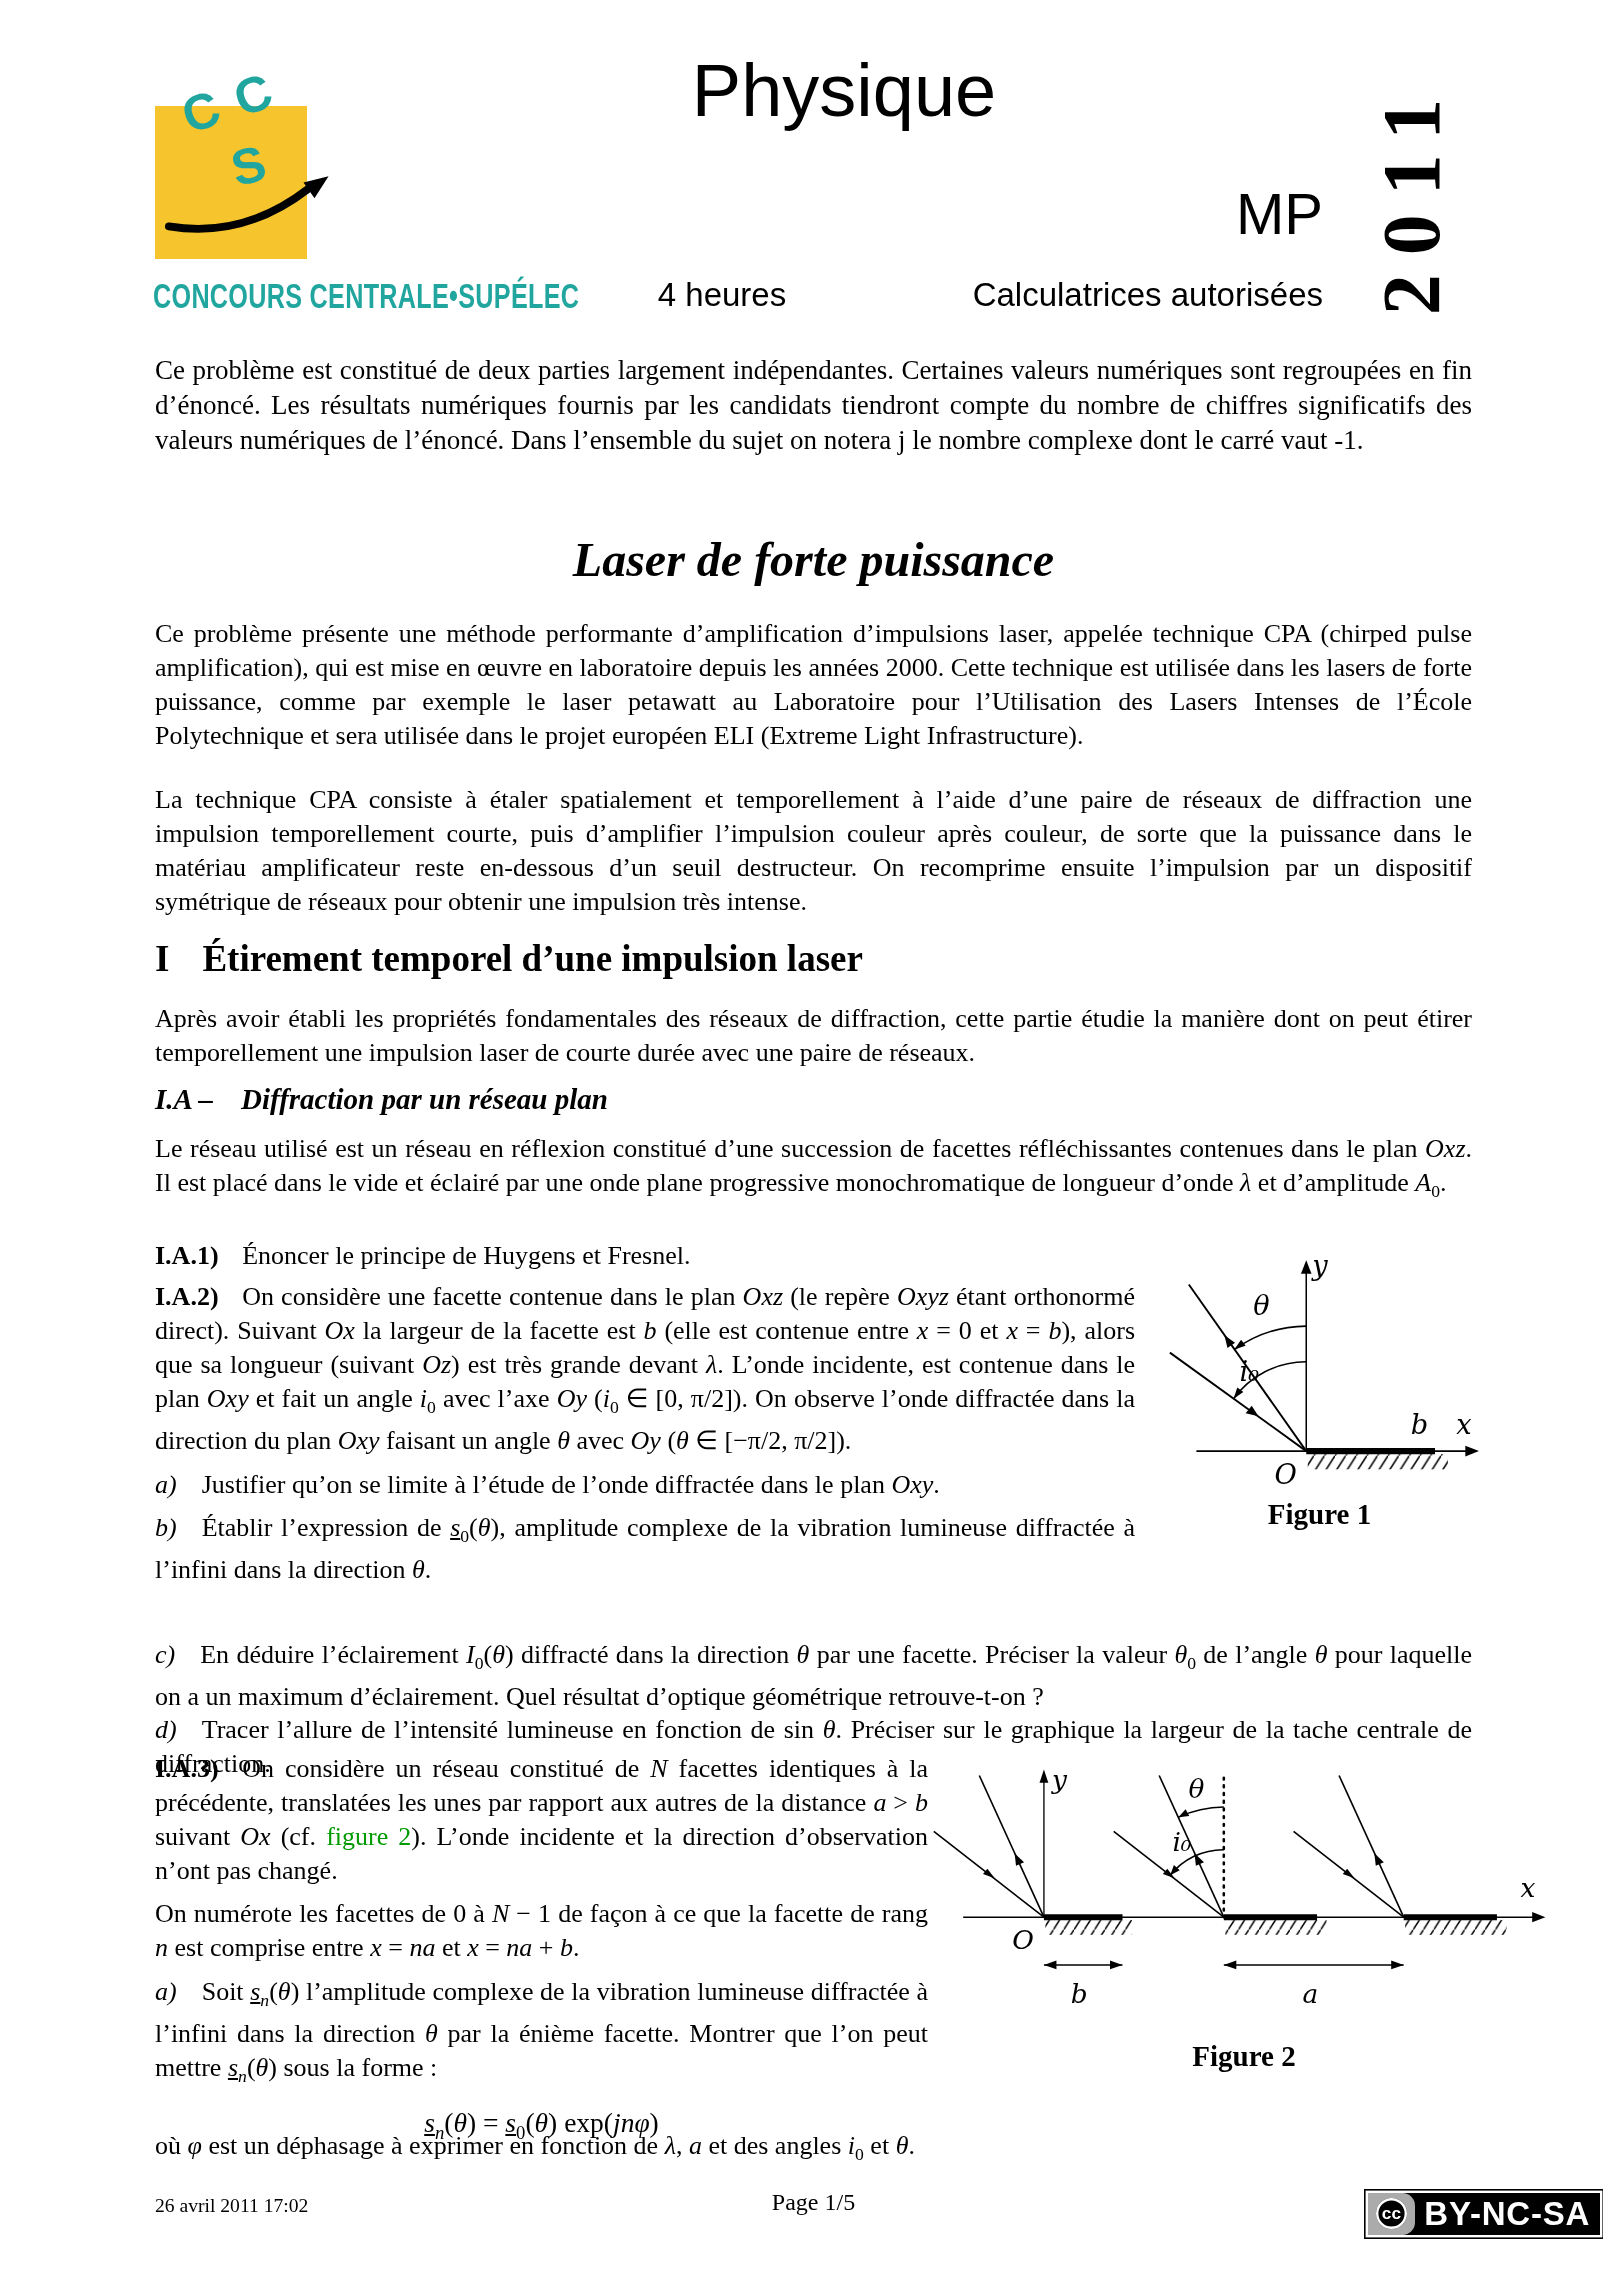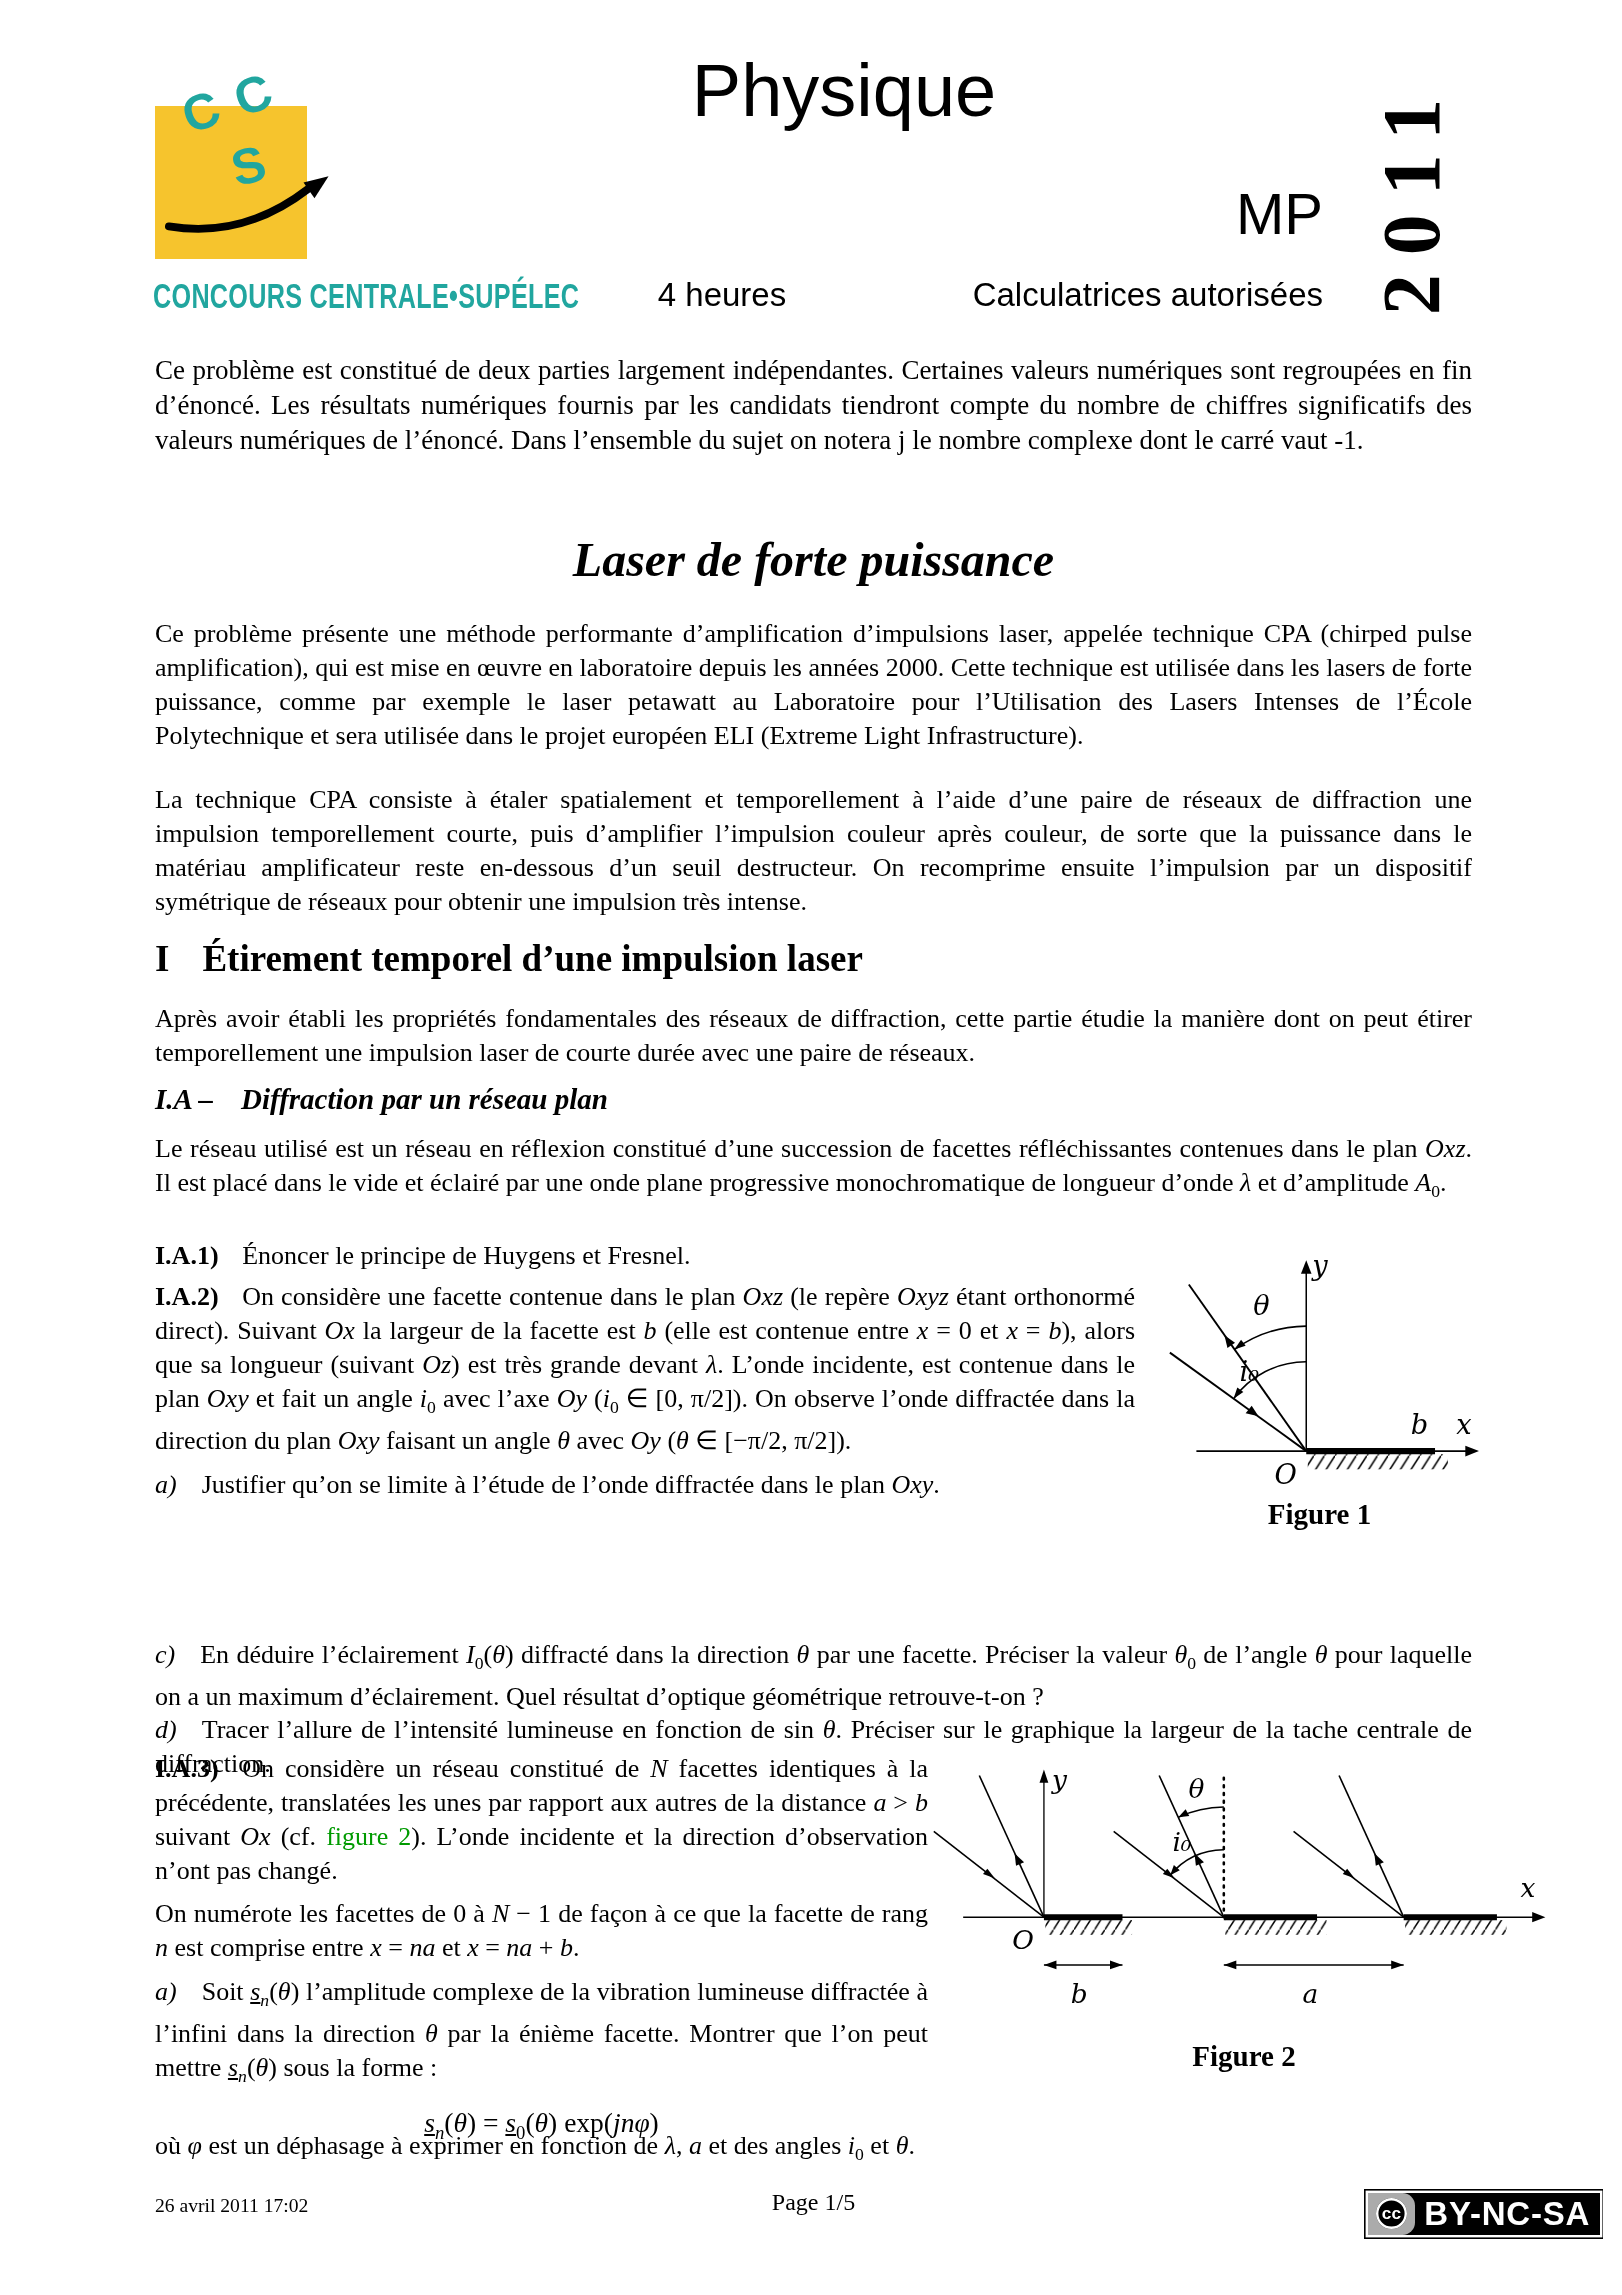--- a/index.html
+++ b/index.html
@@ -110,20 +110,21 @@
 
   <h3 class="secIA abs"><span class="ialabel">I.A –</span><span>Diffraction par un réseau plan</span></h3>
   <p class="body abs iaintro">Le réseau utilisé est un réseau en réflexion constitué d’une succession de facettes réfléchissantes contenues dans le plan <i>Oxz</i>. Il est placé dans le vide et éclairé par une onde plane progressive monochromatique de longueur d’onde <i>λ</i> et d’amplitude <i>A</i><sub>0</sub>.</p>
 
   <p class="body abs ia1"><span class="qlabel">I.A.1)</span><span>Énoncer le principe de Huygens et Fresnel.</span></p>
 
   <div class="ia2row abs">
     <div class="ia2col">
       <p class="body"><span class="qlabel">I.A.2)</span><span>On considère une facette contenue dans le plan <i>Oxz</i> (le repère <i>Oxyz</i> étant orthonormé direct). Suivant <i>Ox</i> la largeur de la facette est <i>b</i> (elle est contenue entre <i>x</i> = 0 et <i>x</i> = <i>b</i>), alors que sa longueur (suivant <i>Oz</i>) est très grande devant <i>λ</i>. L’onde incidente, est contenue dans le plan <i>Oxy</i> et fait un angle <i>i</i><sub>0</sub> avec l’axe <i>Oy</i> (<i>i</i><sub>0</sub> ∈ [0, π/2]). On observe l’onde diffractée dans la direction du plan <i>Oxy</i> faisant un angle <i>θ</i> avec <i>Oy</i> (<i>θ</i> ∈ [−π/2, π/2]).</span></p>
       <p class="body item"><span class="ilabel">a)</span><span>Justifier qu’on se limite à l’étude de l’onde diffractée dans le plan <i>Oxy</i>.</span></p>
+      <p class="body item"><span class="ilabel">b)</span><span>Établir l’expression de <i class="ul">s</i><sub>0</sub>(<i>θ</i>), amplitude complexe de la vibration lumineuse diffractée à l’infini dans la direction <i>θ</i>.</span></p>
     </div>
     <figure class="fig1">
       <svg width="341" height="250" viewBox="0 0 435 330">
         <defs>
           <pattern id="hatch1" width="14" height="22" patternUnits="userSpaceOnUse">
             <line x1="14" y1="0" x2="0" y2="22" stroke="#000" stroke-width="2"></line>
           </pattern>
         </defs>
 
         <line x1="55" y1="280" x2="420" y2="280" stroke-width="2"></line>

